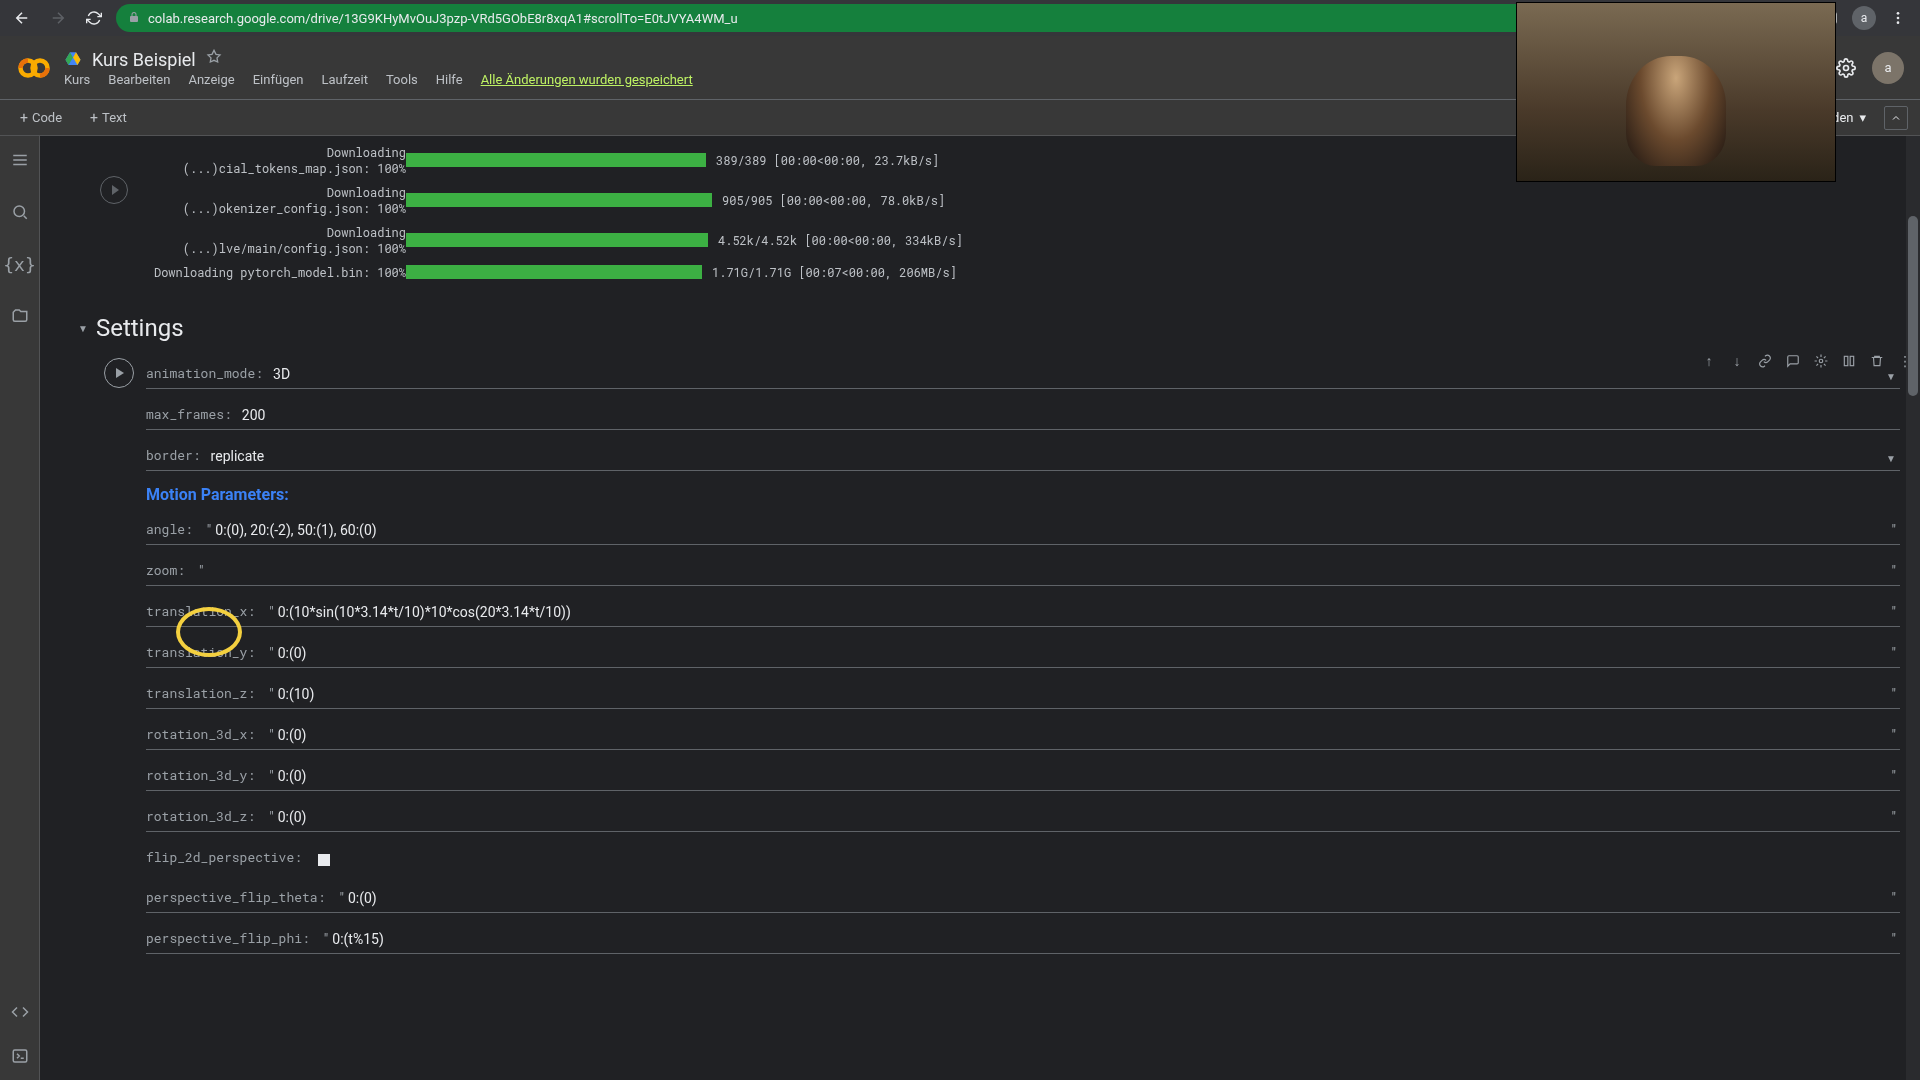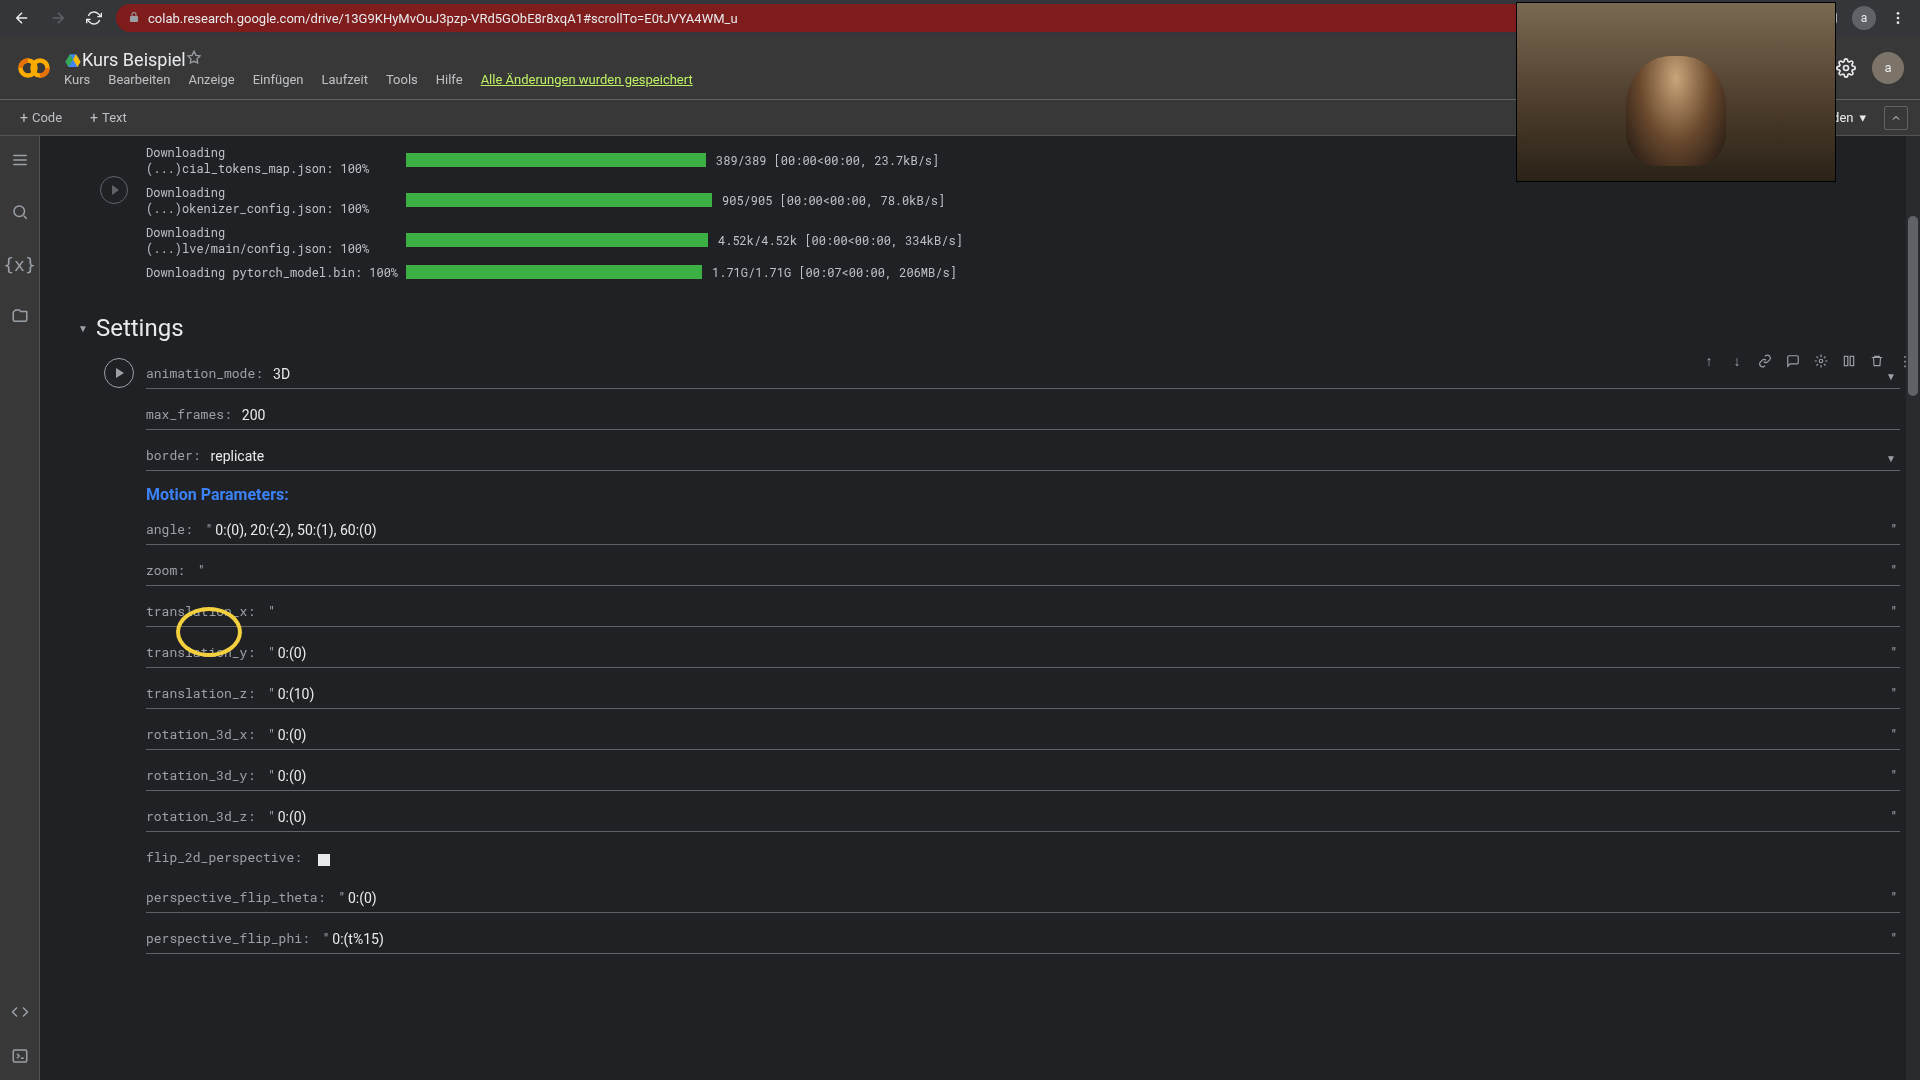--- a/index.html
+++ b/index.html
@@ -15,35 +15,35 @@
 .browser-bar {
   background: #35363a;
   height: 36px;
   display: flex;
   align-items: center;
   padding: 0 8px;
   gap: 8px;
 }
 .nav-btn { width: 28px; height: 28px; display:flex; align-items:center; justify-content:center; color:#9aa0a6; border-radius:50%; }
 .nav-btn.disabled { opacity:.4; }
-.url-bar { flex:1; background:#7f1d1d; border-radius: 14px; height:28px; display:flex; align-items:center; padding:0 12px; color:#e8eaed; font-size:13px; gap:8px; }
+.url-bar { flex:1; background:#15803d; border-radius: 14px; height:28px; display:flex; align-items:center; padding:0 12px; color:#e8eaed; font-size:13px; gap:8px; }
 .url-bar .lock { color:#9aa0a6; font-size:12px; }
 .br-icon { width:28px; height:28px; display:flex; align-items:center; justify-content:center; color:#e8eaed; }
 .avatar-circle { width:24px; height:24px; background:#5f6368; border-radius:50%; display:flex; align-items:center; justify-content:center; font-size:12px; color:#e8eaed;}
 .colab-header {
   background: #383838;
   height: 64px;
   display:flex;
   align-items:center;
   padding: 0 16px;
   border-bottom: 1px solid #5f6368;
 }
 .colab-logo { width:36px; height:36px; margin-right:12px; }
 .colab-title-area { display:flex; flex-direction:column; }
-.title-row { display:flex; align-items:flex-end; }
+.title-row { display:flex; align-items:center; gap:10px; }
 .doc-title { font-size:18px; color:#e8eaed; font-weight:400; }
 .star-icon { color:#9aa0a6; font-size:16px; }
 .drive-icon { width:18px; height:18px; }
 .menu-row { display:flex; gap:18px; font-size:13px; color:#bdc1c6; margin-top:2px; }
 .menu-row span { }
 .save-status { text-decoration: underline; color:#bef264; }
 .header-right { margin-left:auto; display:flex; align-items:center; gap:16px; }
 .hr-btn { display:flex; align-items:center; gap:6px; color:#e8eaed; font-size:14px;}
 .hr-avatar { width:32px; height:32px; border-radius:50%; background:#7c7469; display:flex; align-items:center; justify-content:center;}
 .main-layout { display:flex; height: calc(1080px - 36px - 64px - 36px); }
@@ -55,21 +55,21 @@
 .tb-right { margin-left:auto; display:flex; align-items:center; gap:8px;}
 .connect-btn { display:flex; align-items:center; gap:6px; color:#e8eaed; font-size:13px; padding:4px 10px;}
 .caret-box { border:1px solid #5f6368; width:24px; height:24px; display:flex; align-items:center; justify-content:center; border-radius:2px;}
 .left-rail { width:40px; background:#383838; border-right:1px solid #525355; display:flex; flex-direction:column; align-items:center; padding-top:12px; gap:28px;}
 .rail-icon { color:#9aa0a6; font-size:18px; width:24px; height:24px; display:flex; align-items:center; justify-content:center;}
 .rail-bottom { margin-top:auto; margin-bottom:12px; display:flex; flex-direction:column; gap:20px;}
 .content { flex:1; overflow:auto; background:#202124; position:relative;}
 .downloads { padding: 8px 0 8px 72px; }
 .dl-run { width:28px; height:28px; border-radius:50%; border:1.5px solid #5f6368; display:flex; align-items:center; justify-content:center; position:absolute; left:60px; }
 .dl-row { display:flex; align-items:center; font-size:12px; color:#bdc1c6; margin-bottom:8px; font-family: "Roboto Mono", monospace;}
-.dl-label { width:260px; }
+.dl-label { width:260px;text-align:right; }
 .dl-bar { width:300px; height:14px; background:#3cb043; margin-right:10px;}
 .section-header { display:flex; align-items:center; gap:8px; padding: 18px 0 8px 38px; }
 .section-arrow { color:#9aa0a6; font-size:10px;}
 .section-title { font-size:24px; color:#e8eaed; font-weight:400;}
 .cell { display:flex; margin-left:56px; position:relative;}
 .cell-run { width:30px; height:30px; border-radius:50%; border:1.5px solid #9aa0a6; display:flex; align-items:center; justify-content:center; margin:8px 12px 0 8px; flex-shrink:0; background:#202124;}
 .cell-run .tri { width:0; height:0; border-left:8px solid #9aa0a6; border-top:5px solid transparent; border-bottom:5px solid transparent; margin-left:2px;}
 .cell-body { flex:1; padding: 8px 20px 20px 0;}
 .cell-toolbar { position:absolute; right:6px; top:2px; display:flex; gap:10px; color:#9aa0a6; font-size:14px;}
 .cell-toolbar span { width:18px; height:18px; display:flex; align-items:center; justify-content:center;}
@@ -387,20 +387,21 @@
           <span class="form-quote" style="margin-left:auto;">"</span>
         </div>
         <div class="form-row">
           <span class="form-label">zoom:</span>
           <span class="form-quote">"</span>
           <span class="form-quote" style="margin-left:auto;">"</span>
         </div>
         <div class="form-row">
           <span class="form-label">translation_x:</span>
           <span class="form-quote">"</span>
+          <span class="form-value">0:(10*sin(10*3.14*t/10)*10*cos(20*3.14*t/10))</span>
           <span class="form-quote" style="margin-left:auto;">"</span>
         </div>
         <div class="form-row">
           <span class="form-label">translation_y:</span>
           <span class="form-quote">"</span>
           <span class="form-value">0:(0)</span>
           <span class="form-quote" style="margin-left:auto;">"</span>
         </div>
         <div class="form-row">
           <span class="form-label">translation_z:</span>

